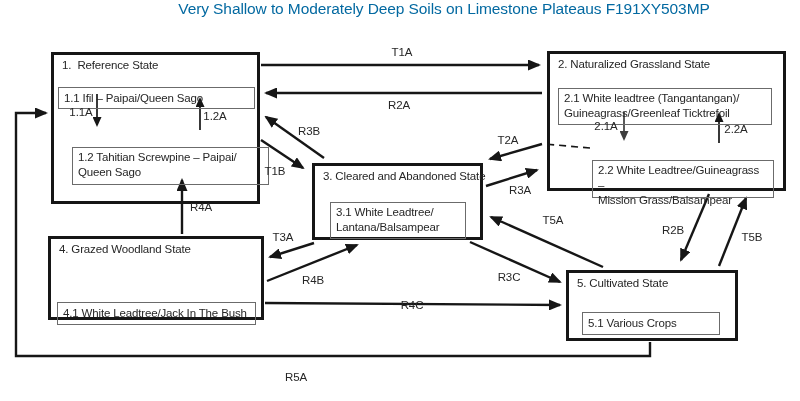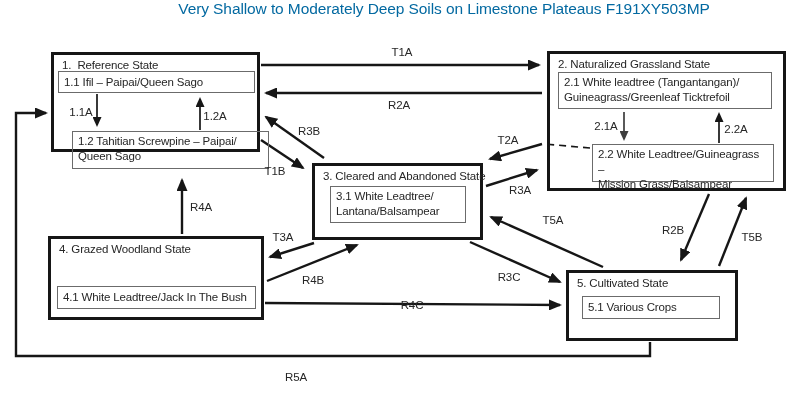--- a/index.html
+++ b/index.html
@@ -5,21 +5,21 @@
   html,body{margin:0;padding:0;background:#fff;}
   body{font-family:"Liberation Sans",sans-serif;color:#1f1f1f;}
   .stage{position:relative;width:800px;height:401px;background:#ffffff;overflow:hidden;}
   .title{position:absolute;left:88px;top:0;width:712px;text-align:center;font-size:15.5px;
          color:#0369a1;letter-spacing:-0.1px;}
   .svglayer{position:absolute;left:0;top:0;width:800px;height:401px;}
   .state{position:absolute;border:3px solid #161616;background:transparent;box-sizing:border-box;}
   .state-h{font-size:11.5px;letter-spacing:-0.15px;white-space:pre;padding:4px 0 0 8px;color:#262626;}
   .comm{position:absolute;border:1px solid #6b6b6b;box-sizing:border-box;background:transparent;
         font-size:11.5px;letter-spacing:-0.15px;line-height:15px;padding:2px 5px;
-        white-space:pre-line;color:#262626;}
+        white-space:pre-line;color:#262626;margin-top:16px;}
   .comm.one{display:flex;align-items:center;padding:0 5px;}
   .tl{position:absolute;transform:translate(-50%,-50%);font-size:11.5px;color:#262626;
       white-space:nowrap;letter-spacing:-0.1px;}
 </style>
 </head>
 <body>
 
 <div class="stage">
 
   <div class="title">Very Shallow to Moderately Deep Soils on Limestone Plateaus F191XY503MP</div>
@@ -58,21 +58,21 @@
     <line x1="590" y1="148" x2="544" y2="144" stroke="#161616" stroke-width="1.6" stroke-dasharray="7 5"></line>
 
     <g stroke="#161616" stroke-width="1.7" fill="none">
       <line x1="97" y1="94" x2="97" y2="125" marker-end="url(#ahs)"></line>
       <line x1="200" y1="130" x2="200" y2="99" marker-end="url(#ahs)"></line>
       <line x1="719" y1="143" x2="719" y2="114" marker-end="url(#ahs)"></line>
     </g>
     <line x1="624" y1="112" x2="624" y2="139" stroke="#3d3d3d" stroke-width="1.7" marker-end="url(#ahsg)"></line>
   </svg>
 
-  <div class="state" style="left:51px;top:52px;width:209px;height:100px">
+  <div class="state" style="left:51px;top:52px;width:209px;height:152px">
     <div class="state-h">1.  Reference State</div>
   </div>
   <div class="comm one" style="left:58px;top:71px;width:197px;height:22px">1.1 Ifil – Paipai/Queen Sago</div>
   <div class="comm" style="left:72px;top:131px;width:197px;height:38px">1.2 Tahitian Screwpine – Paipai/
 Queen Sago</div>
 
   <div class="state" style="left:547px;top:51px;width:239px;height:140px">
     <div class="state-h">2. Naturalized Grassland State</div>
   </div>
   <div class="comm" style="left:558px;top:72px;width:214px;height:37px">2.1 White leadtree (Tangantangan)/

